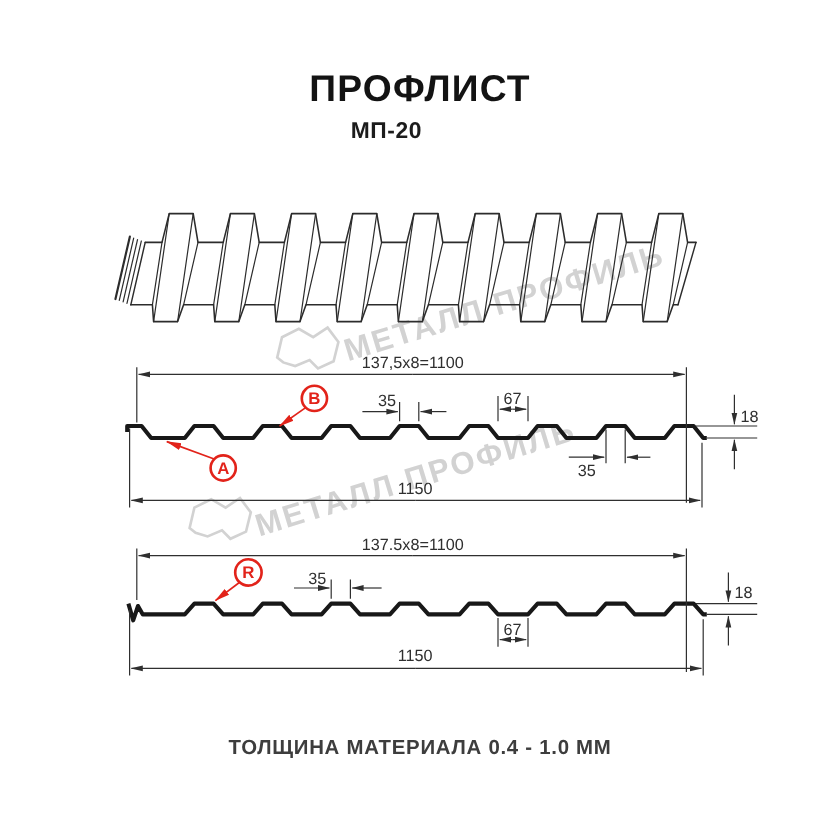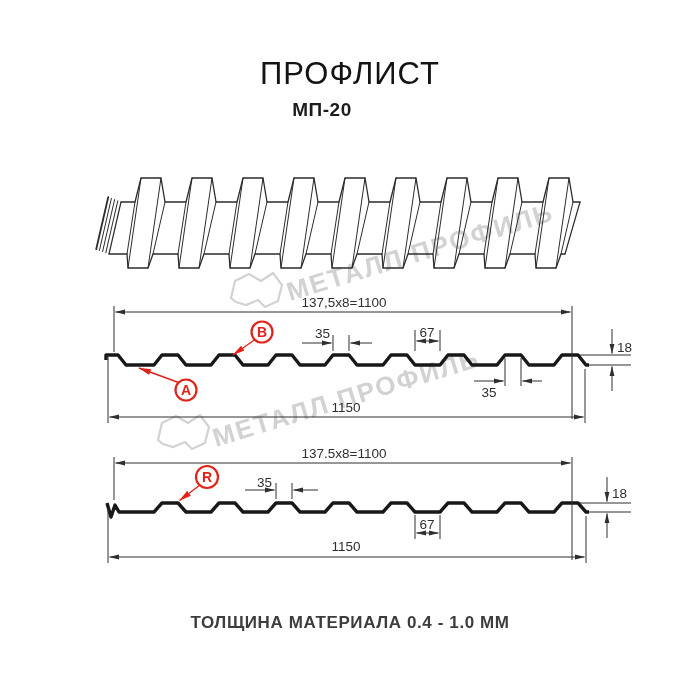--- a/index.html
+++ b/index.html
@@ -1,19 +1,19 @@
 <!DOCTYPE html>
 <html><head>
 <meta charset="utf-8">
 <style>
   html,body{margin:0;padding:0;background:#ffffff;}
   #stage{position:relative;width:700px;height:700px;background:#ffffff;overflow:hidden;
          font-family:"Liberation Sans",sans-serif;}
   .title{position:absolute;top:56px;left:0;width:700px;text-align:center;
-         font-size:31px;font-weight:normal;letter-spacing:1px;color:#131313;}
+         font-size:31px;font-weight:bold;letter-spacing:1px;color:#131313;}
   .subtitle{position:absolute;top:99px;left:0;width:644px;text-align:center;
          font-size:19px;font-weight:bold;letter-spacing:.5px;color:#1c1c1c;}
   .footnote{position:absolute;top:613px;left:0;width:700px;text-align:center;
          font-size:17px;font-weight:bold;letter-spacing:.6px;color:#3d3d3d;}
   svg{position:absolute;top:0;left:0;}
   svg text{font-family:"Liberation Sans",sans-serif;}
   .dimtxt{font-size:13.5px;fill:#2f2f2f;}
   .redtxt{font-size:14px;font-weight:bold;fill:#e2231a;}
   .wmtxt{font-size:26px;font-weight:bold;letter-spacing:2px;fill:#d2d2d2;}
 </style>

